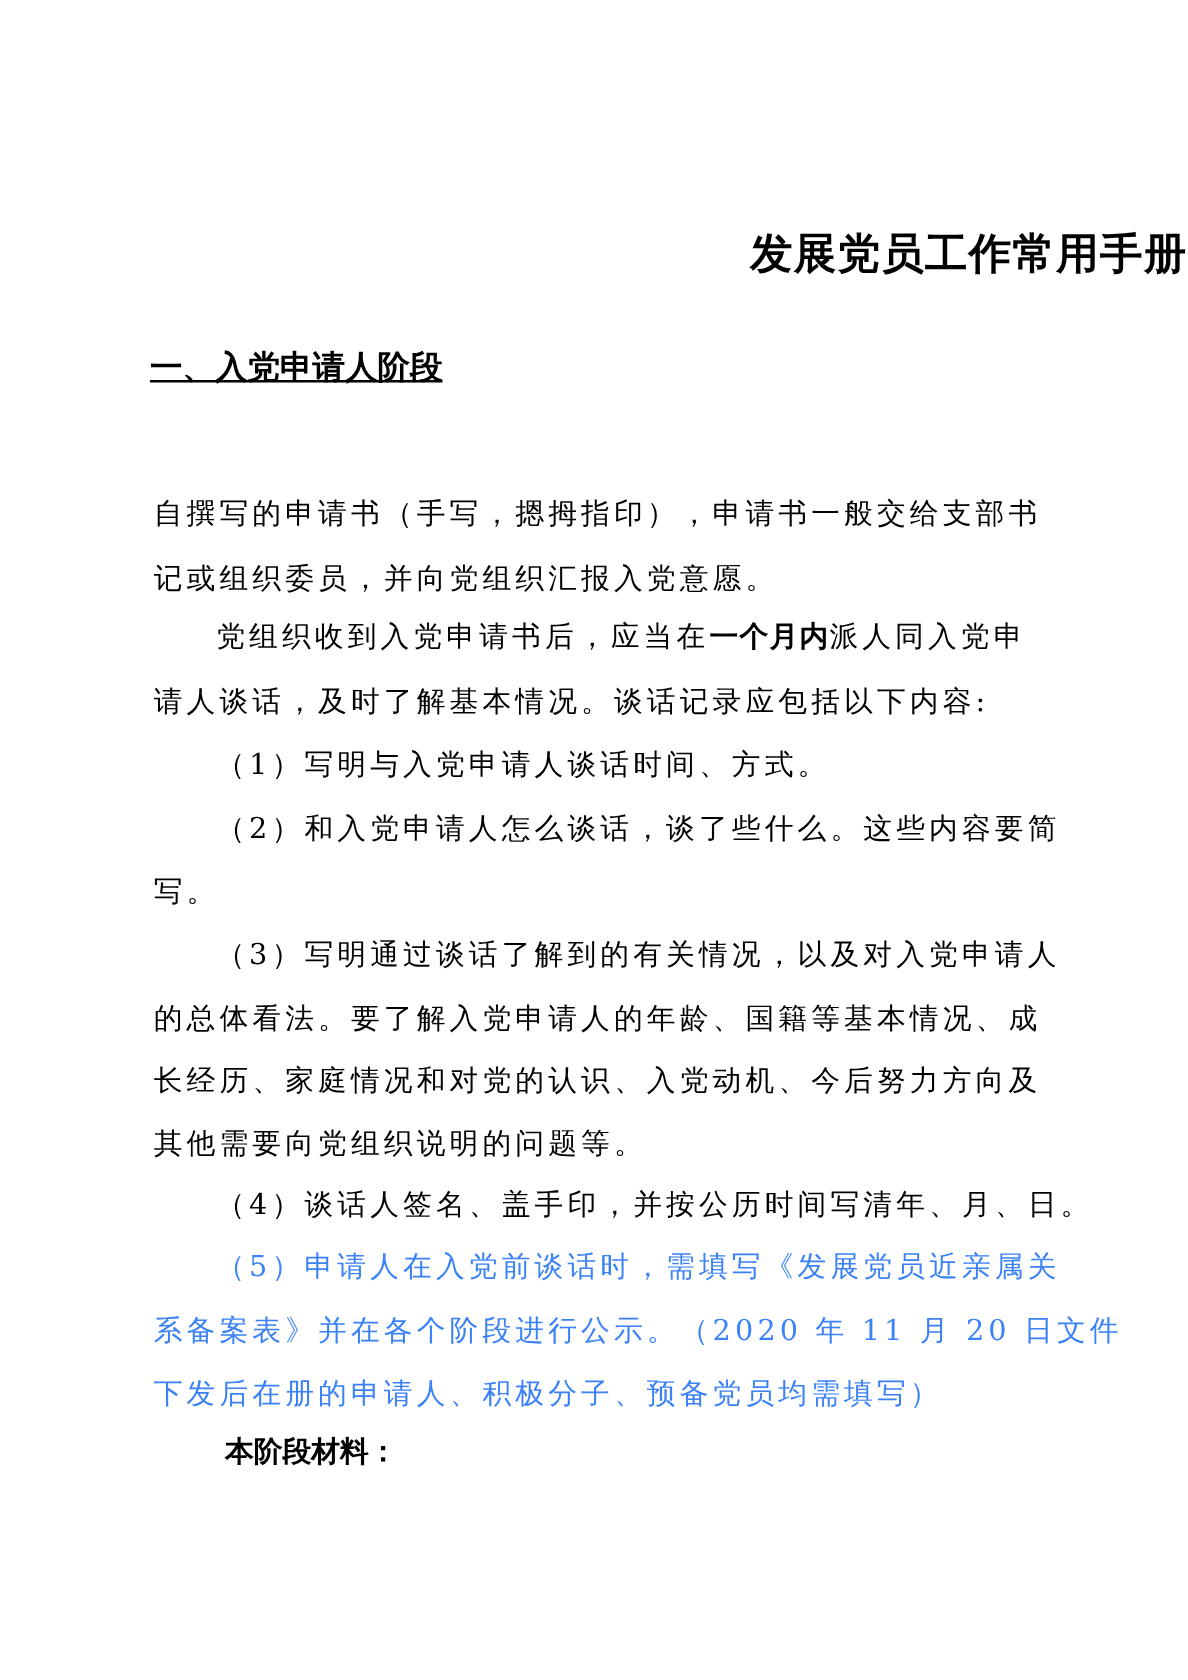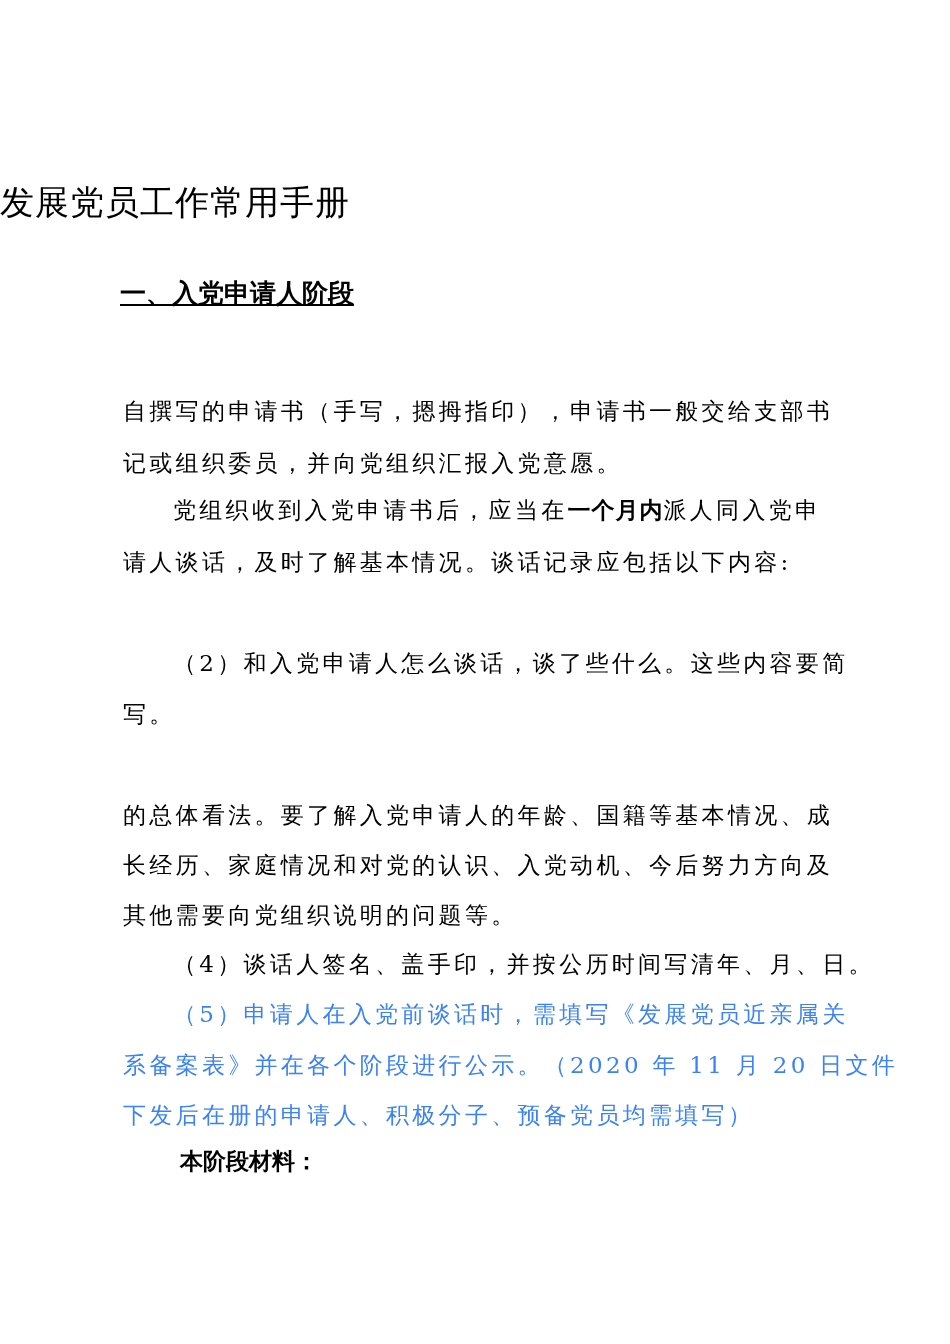--- a/index.html
+++ b/index.html
@@ -1,20 +1,20 @@
 <!DOCTYPE html>
 <html><head>
 <meta charset="utf-8">
 <style>
   html, body { margin: 0; padding: 0; background: #ffffff; }
   body { width: 950px; height: 1344px; position: relative; overflow: hidden;
          font-family: "DejaVu Serif", "Liberation Serif", serif; color: #000; }
   .page { position: absolute; left: 0; top: 0; width: 950px; height: 1344px; background: #fff; }
-  .title { position: absolute; left: 0; width: 950px; top: 180px; text-align: left;
-           font-size: 34px; font-weight: normal; letter-spacing: 1px;
+  .title { position: absolute; left: 0; width: 950px; top: 180px; text-align: right;
+           font-size: 34px; font-weight: bold; letter-spacing: 1px;
            font-family: "DejaVu Serif", "Liberation Serif", serif; }
   .heading { position: absolute; left: 120px; top: 276px; font-size: 26px; font-weight: bold;
              font-family: "DejaVu Sans", "Liberation Sans", sans-serif; text-decoration: underline; }
   .line { position: absolute; left: 123px; width: 712px; font-size: 23px; white-space: nowrap;
           letter-spacing: 3.3px; line-height: 32px; }
   .indent { left: 173px; }
   .red { color: #3b82f6; }
   .b { font-weight: bold; font-family: "DejaVu Sans", "Liberation Sans", sans-serif; letter-spacing: 1px; }
   .material { position: absolute; left: 180px; top: 1146px; font-size: 23px; font-weight: bold;
               font-family: Liberation Sans, sans-serif; }
@@ -25,24 +25,26 @@
 <div class="page">
   <div class="title">发展党员工作常用手册</div>
   <div class="heading">一、入党申请人阶段</div>
 
   <div class="line" style="top:395px">自撰写的申请书（手写，摁拇指印），申请书一般交给支部书</div>
   <div class="line" style="top:447px">记或组织委员，并向党组织汇报入党意愿。</div>
 
   <div class="line indent" style="top:494px"><span>党组织收到入党申请书后，应当在</span><span class="b">一个月内</span><span>派人同入党申</span></div>
   <div class="line" style="top:546px">请人谈话，及时了解基本情况。谈话记录应包括以下内容:</div>
 
+  <div class="line indent" style="top:596px">（1）写明与入党申请人谈话时间、方式。</div>
 
   <div class="line indent" style="top:647px">（2）和入党申请人怎么谈话，谈了些什么。这些内容要简</div>
   <div class="line" style="top:698px">写。</div>
 
+  <div class="line indent" style="top:748px">（3）写明通过谈话了解到的有关情况，以及对入党申请人</div>
   <div class="line" style="top:799px">的总体看法。要了解入党申请人的年龄、国籍等基本情况、成</div>
   <div class="line" style="top:849px">长经历、家庭情况和对党的认识、入党动机、今后努力方向及</div>
   <div class="line" style="top:899px">其他需要向党组织说明的问题等。</div>
 
   <div class="line indent" style="top:948px">（4）谈话人签名、盖手印，并按公历时间写清年、月、日。</div>
 
   <div class="line indent red" style="top:998px">（5）申请人在入党前谈话时，需填写《发展党员近亲属关</div>
   <div class="line red" style="top:1049px">系备案表》并在各个阶段进行公示。（2020 年 11 月 20 日文件</div>
   <div class="line red" style="top:1099px">下发后在册的申请人、积极分子、预备党员均需填写）</div>
 

